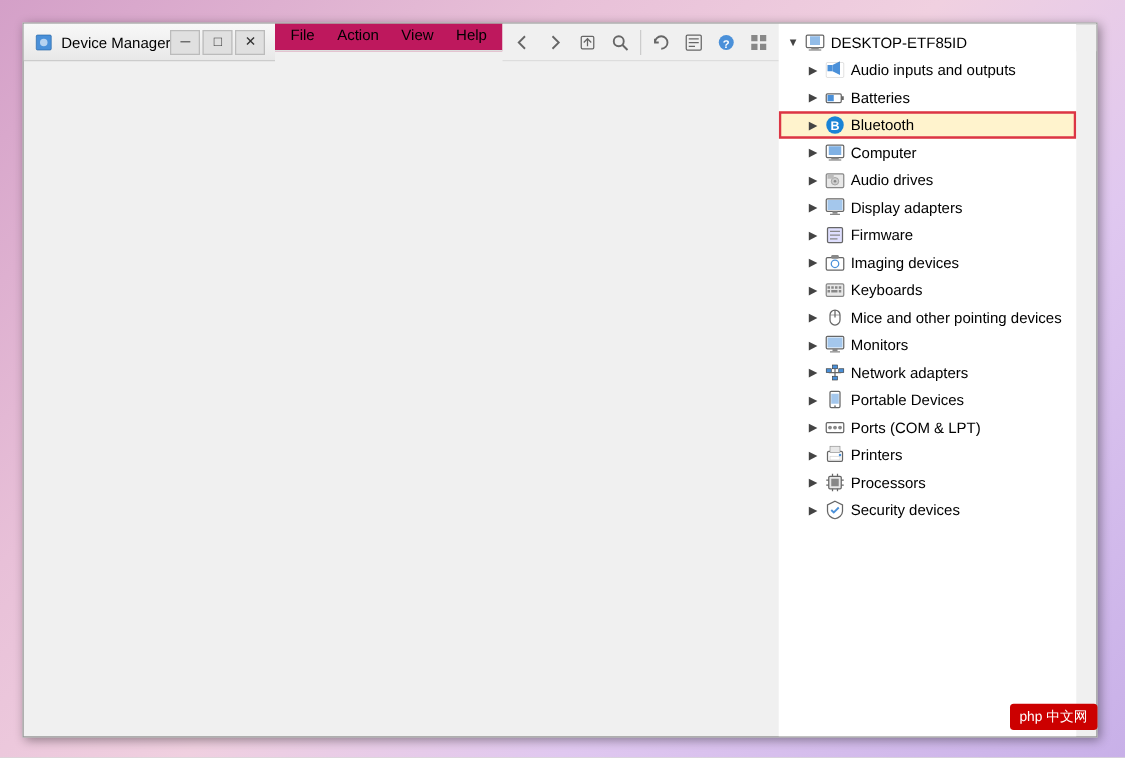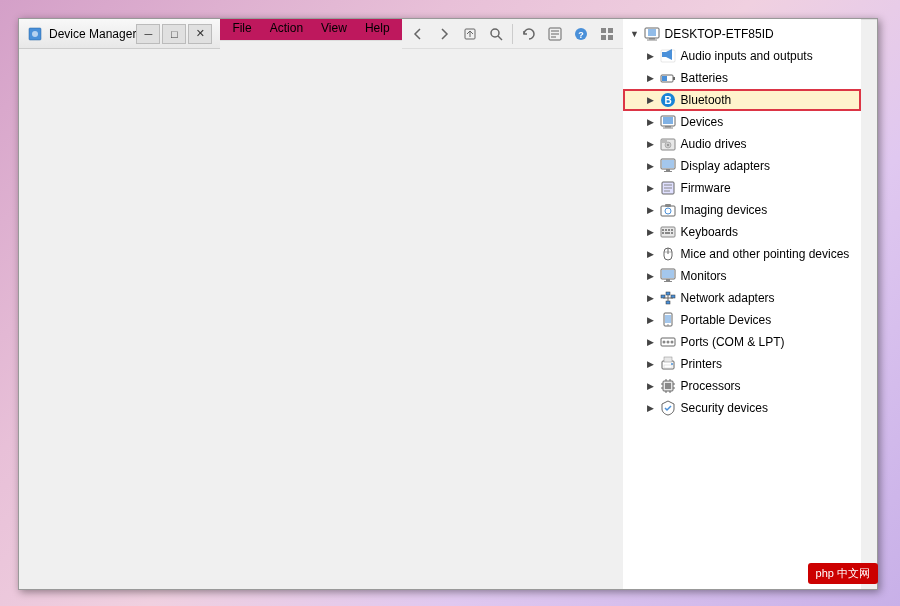--- a/index.html
+++ b/index.html
@@ -349,21 +349,21 @@
         <div class="tree-item indent-1">
           <span class="chevron collapsed"></span>
           <span class="item-icon">
             <svg class="svg-icon" viewBox="0 0 16 16">
               <rect x="1" y="2" width="14" height="10" rx="1" fill="none" stroke="#666" stroke-width="1"></rect>
               <rect x="3" y="3" width="10" height="7" fill="#4a90d9" opacity="0.7"></rect>
               <rect x="5" y="12" width="6" height="1.5" fill="#888"></rect>
               <rect x="3" y="13.5" width="10" height="1" fill="#888"></rect>
             </svg>
           </span>
-          <span class="item-label">Devices</span>
+          <span class="item-label">Computer</span>
         </div>
         <div class="tree-item indent-1">
           <span class="chevron collapsed"></span>
           <span class="item-icon">
             <svg class="svg-icon" viewBox="0 0 16 16">
               <rect x="1" y="3" width="14" height="11" rx="1" fill="#e8e8e8" stroke="#888" stroke-width="1"></rect>
               <circle cx="8" cy="9" r="3" fill="#ccc" stroke="#888" stroke-width="0.5"></circle>
               <circle cx="8" cy="9" r="1" fill="#888"></circle>
               <rect x="2" y="4" width="5" height="3" fill="#bbb"></rect>
             </svg>

